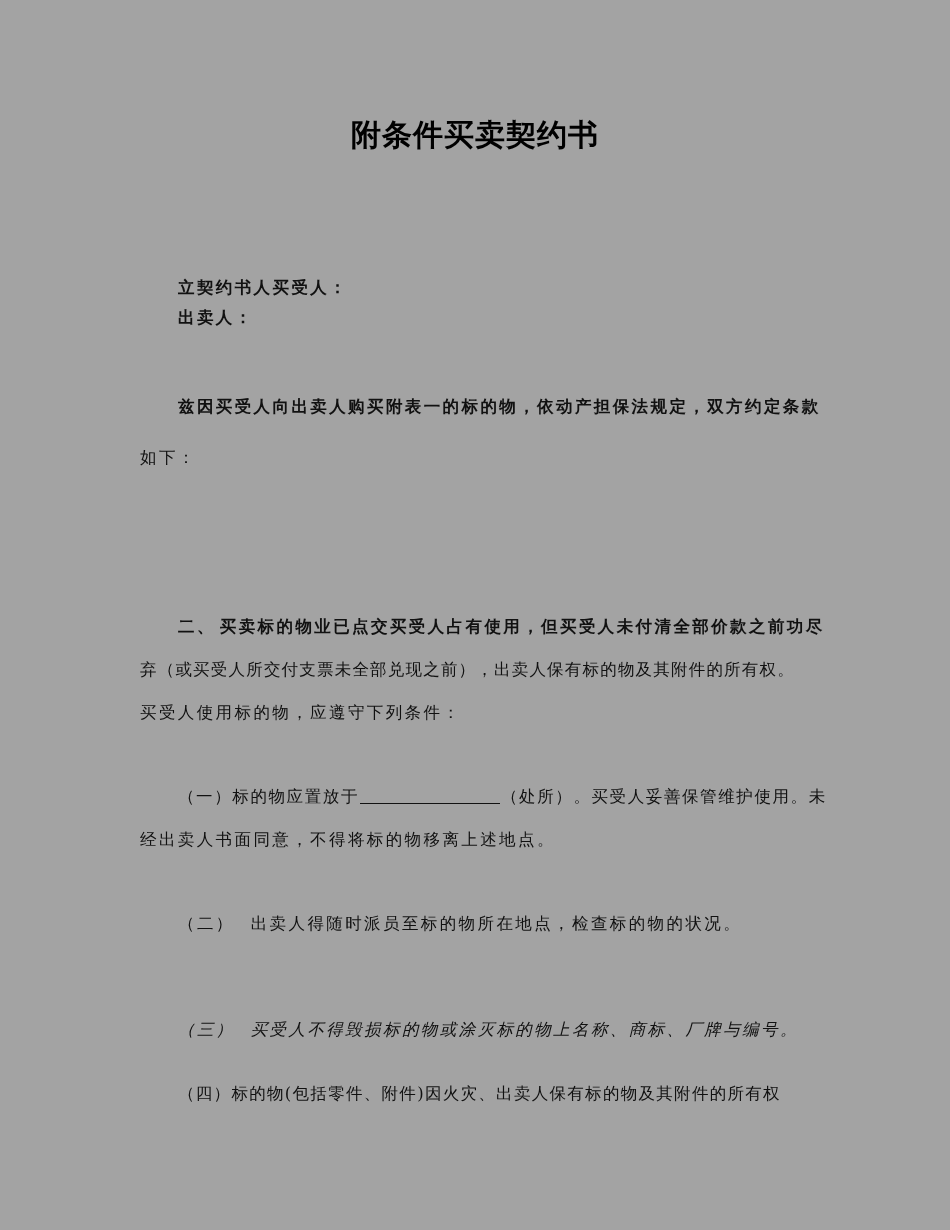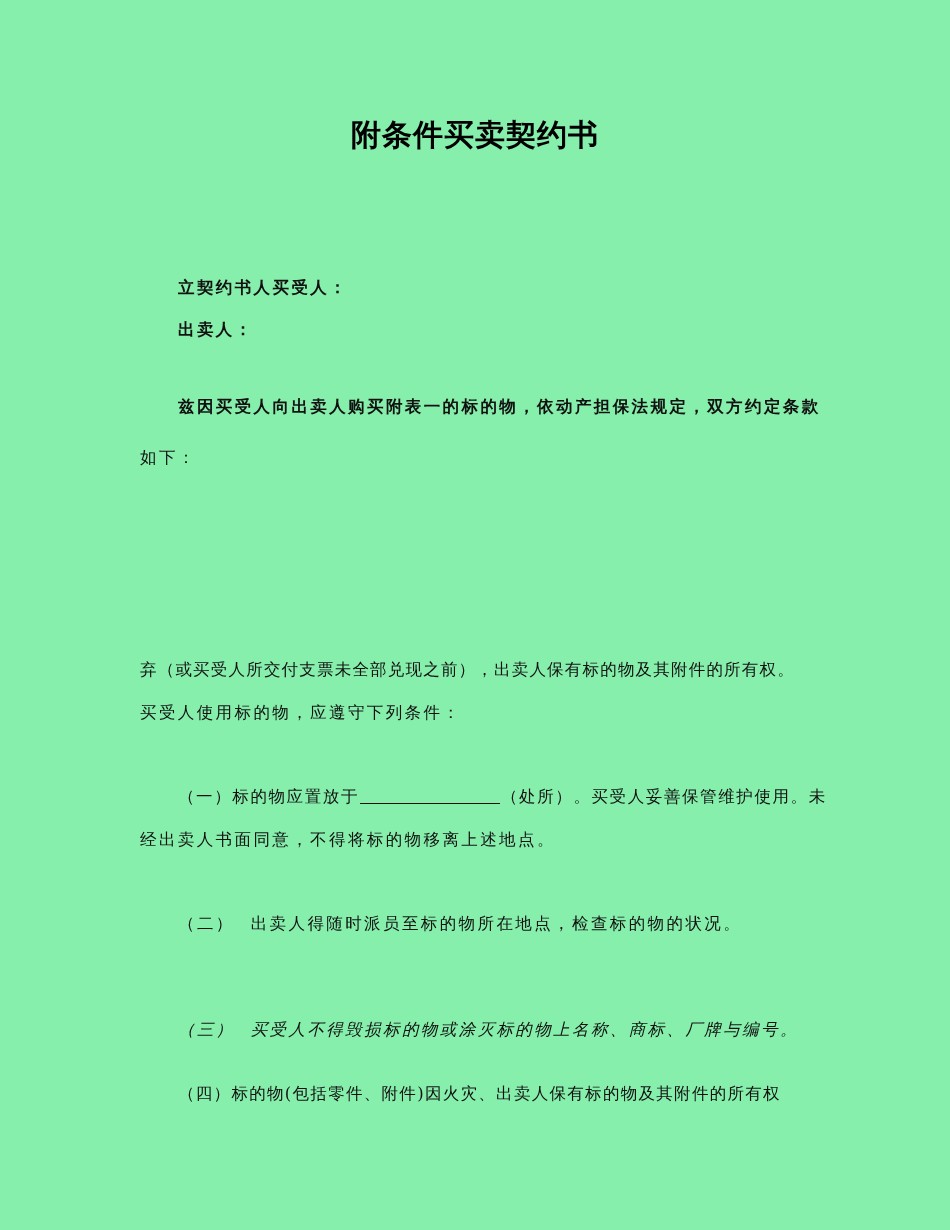--- a/index.html
+++ b/index.html
@@ -13,21 +13,21 @@
     position: relative;
     overflow: hidden;
     font-family: "DejaVu Serif", "Liberation Serif", serif;
     color: #111111;
   }
   .page {
     position: absolute;
     left: 0; top: 0;
     width: 950px;
     height: 1230px;
-    background: #86efac;
+    background: #a3a3a3;
   }
   .title {
     position: absolute;
     left: 0;
     width: 950px;
     top: 115px;
     text-align: center;
     font-family: "DejaVu Sans", "Liberation Sans", sans-serif;
     font-weight: bold;
     font-size: 30px;
@@ -58,26 +58,29 @@
   .gap { display: inline-block; width: 16px; }
 </style>
 </head>
 <body>
 
 <div class="page">
 
   <div class="title">附条件买卖契约书</div>
 
   <div class="line indent" style="top:276px;">立契约书人买受人：</div>
-  <div class="line indent" style="top:318px;">出卖人：</div>
+  <div class="line indent" style="top:306px;">出卖人：</div>
 
   <div class="line indent" style="top:395px;">兹因买受人向出卖人购买附表一的标的物，依动产担保法规定，双方约定条款</div>
   <div class="line" style="top:446px;">如下：</div>
 
 
+  <div class="line indent" style="top:615px;">
+    <span>二、</span><span style="display:inline-block;width:4px;"></span><span>买卖标的物业已点交买受人占有使用，但买受人未付清全部价款之前功尽</span>
+  </div>
   <div class="line" style="top:658px; letter-spacing:1.2px;">弃（或买受人所交付支票未全部兑现之前），出卖人保有标的物及其附件的所有权。</div>
   <div class="line" style="top:701px;">买受人使用标的物，应遵守下列条件：</div>
 
   <div class="line indent-paren" style="top:785px; letter-spacing:1.6px;">
     <span>（一）</span><span>标的物应置放于</span><span class="blank"></span><span>（处所）。买受人妥善保管维护使用。未</span>
   </div>
   <div class="line" style="top:828px;">经出卖人书面同意，不得将标的物移离上述地点。</div>
 
   <div class="line indent-paren" style="top:912px;">
     <span>（二）</span><span class="gap"></span><span>出卖人得随时派员至标的物所在地点，检查标的物的状况。</span>

